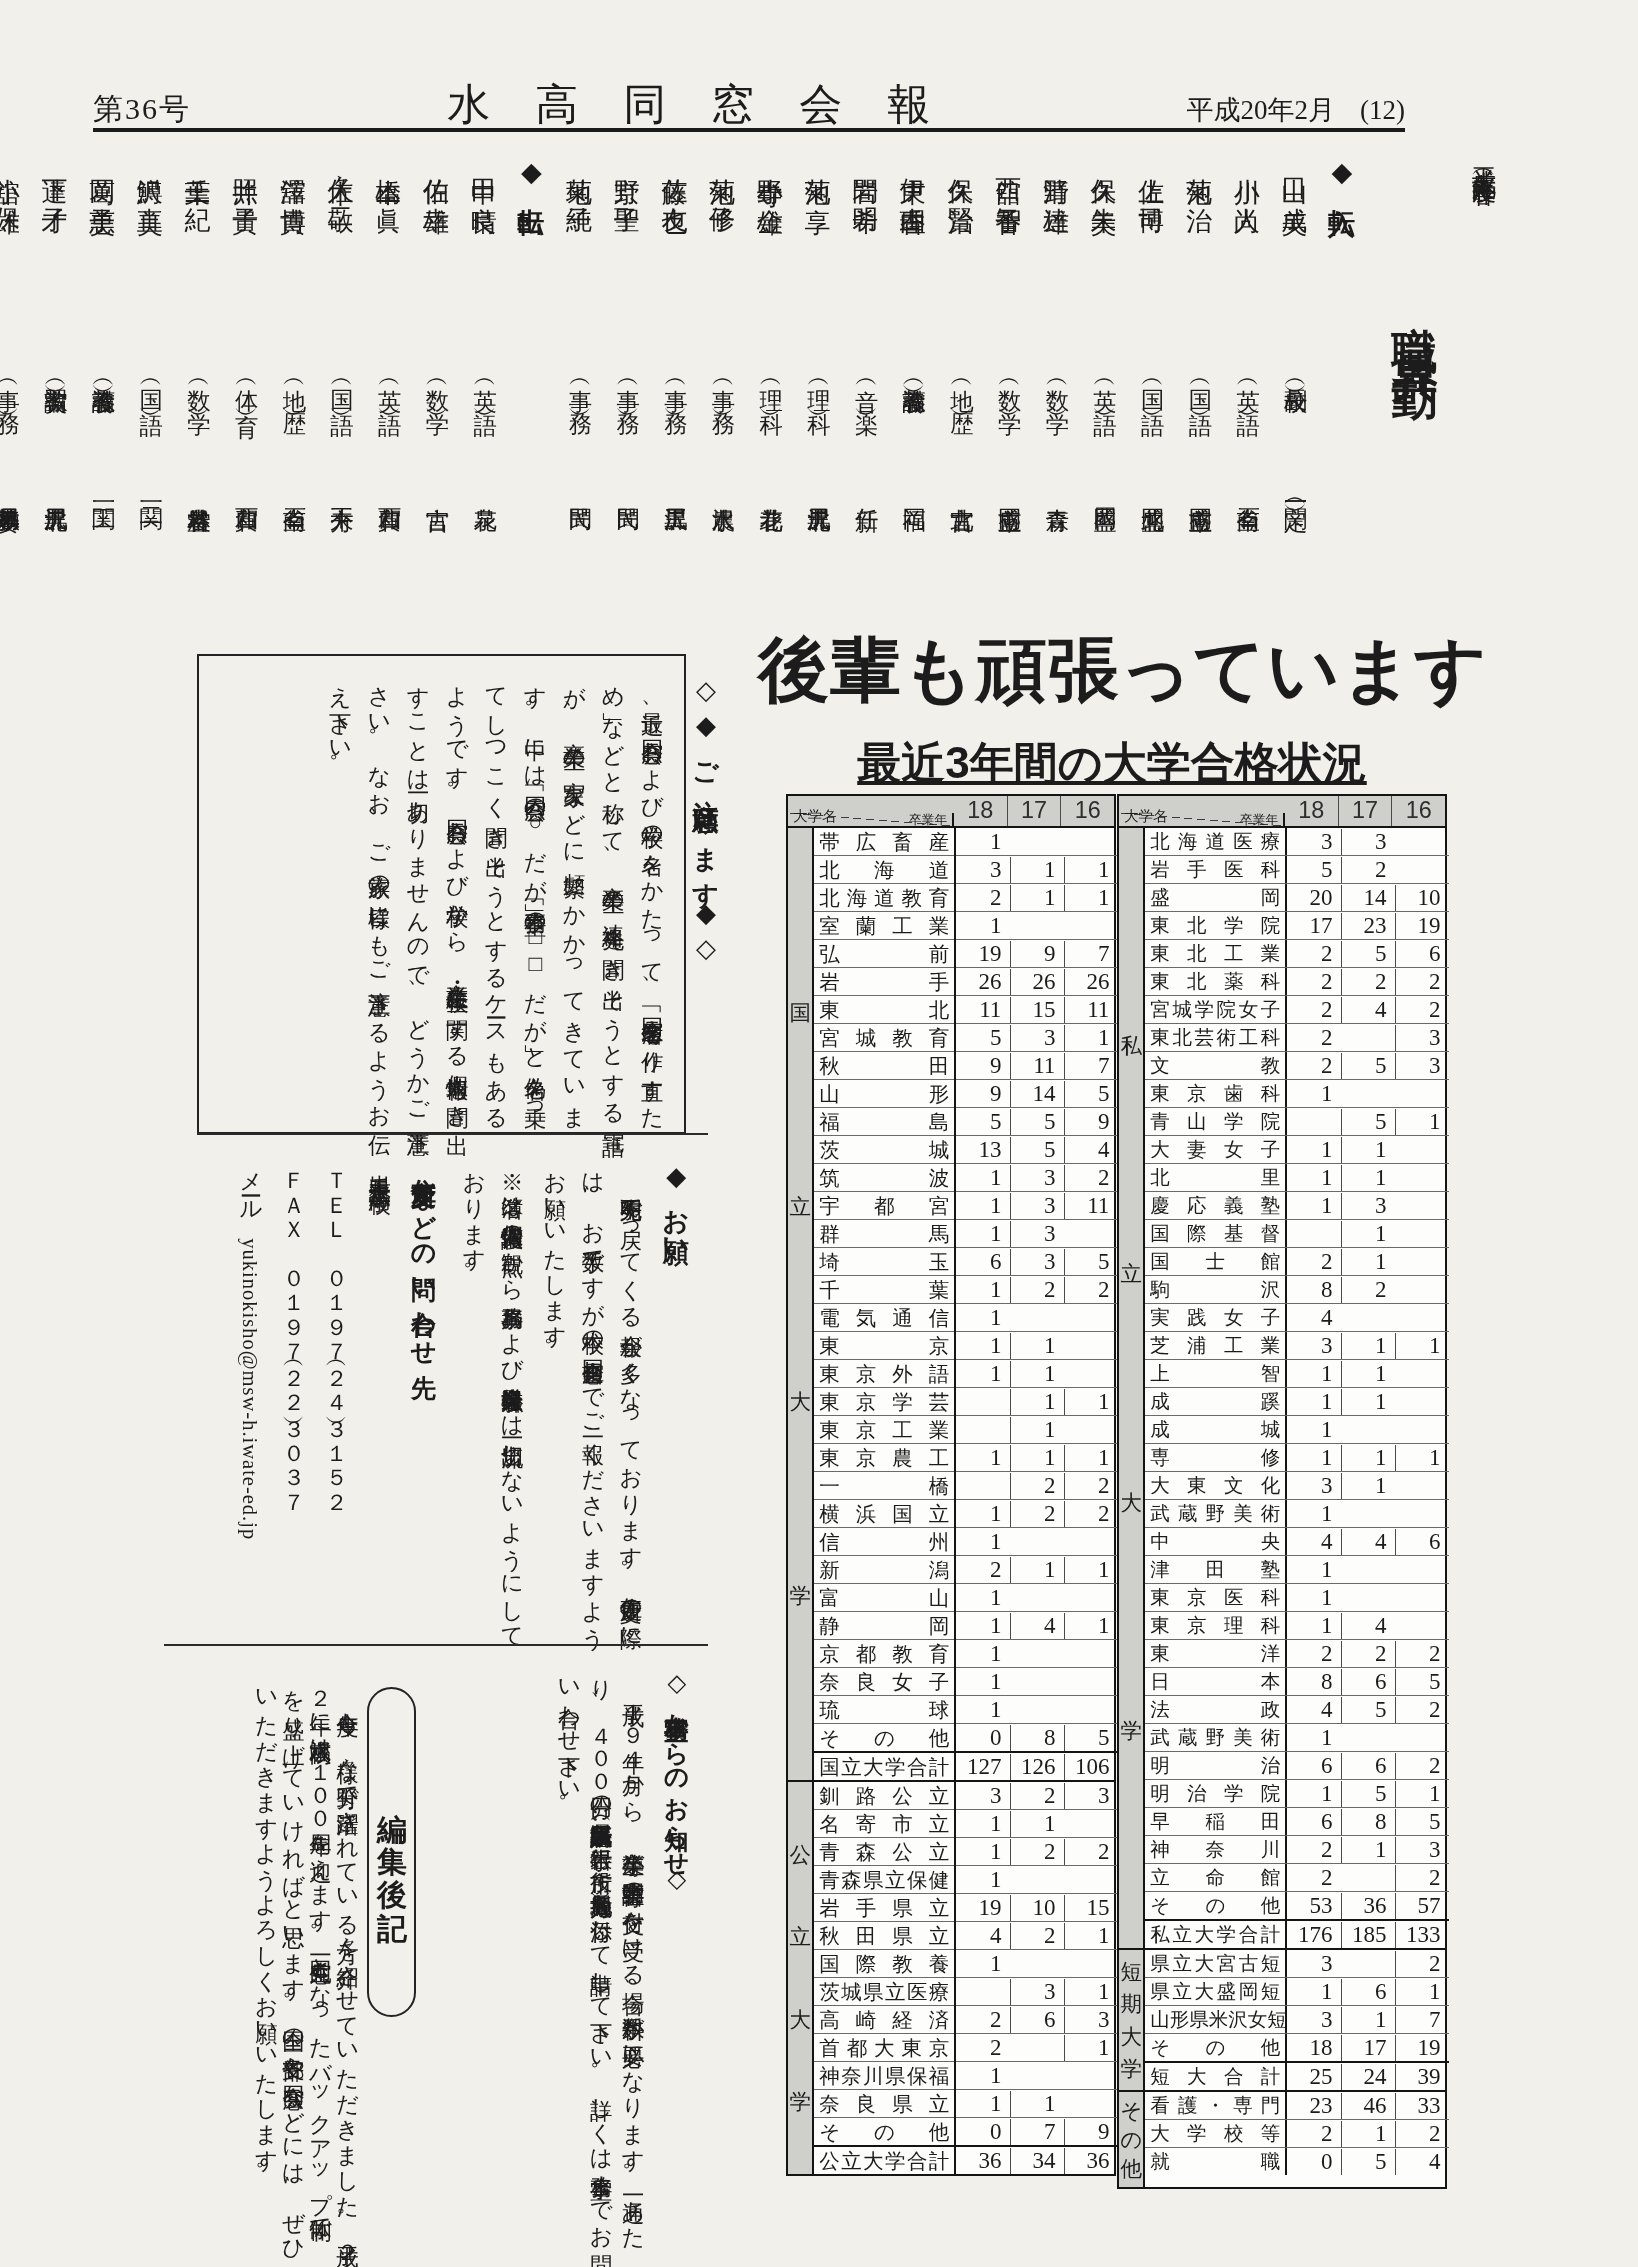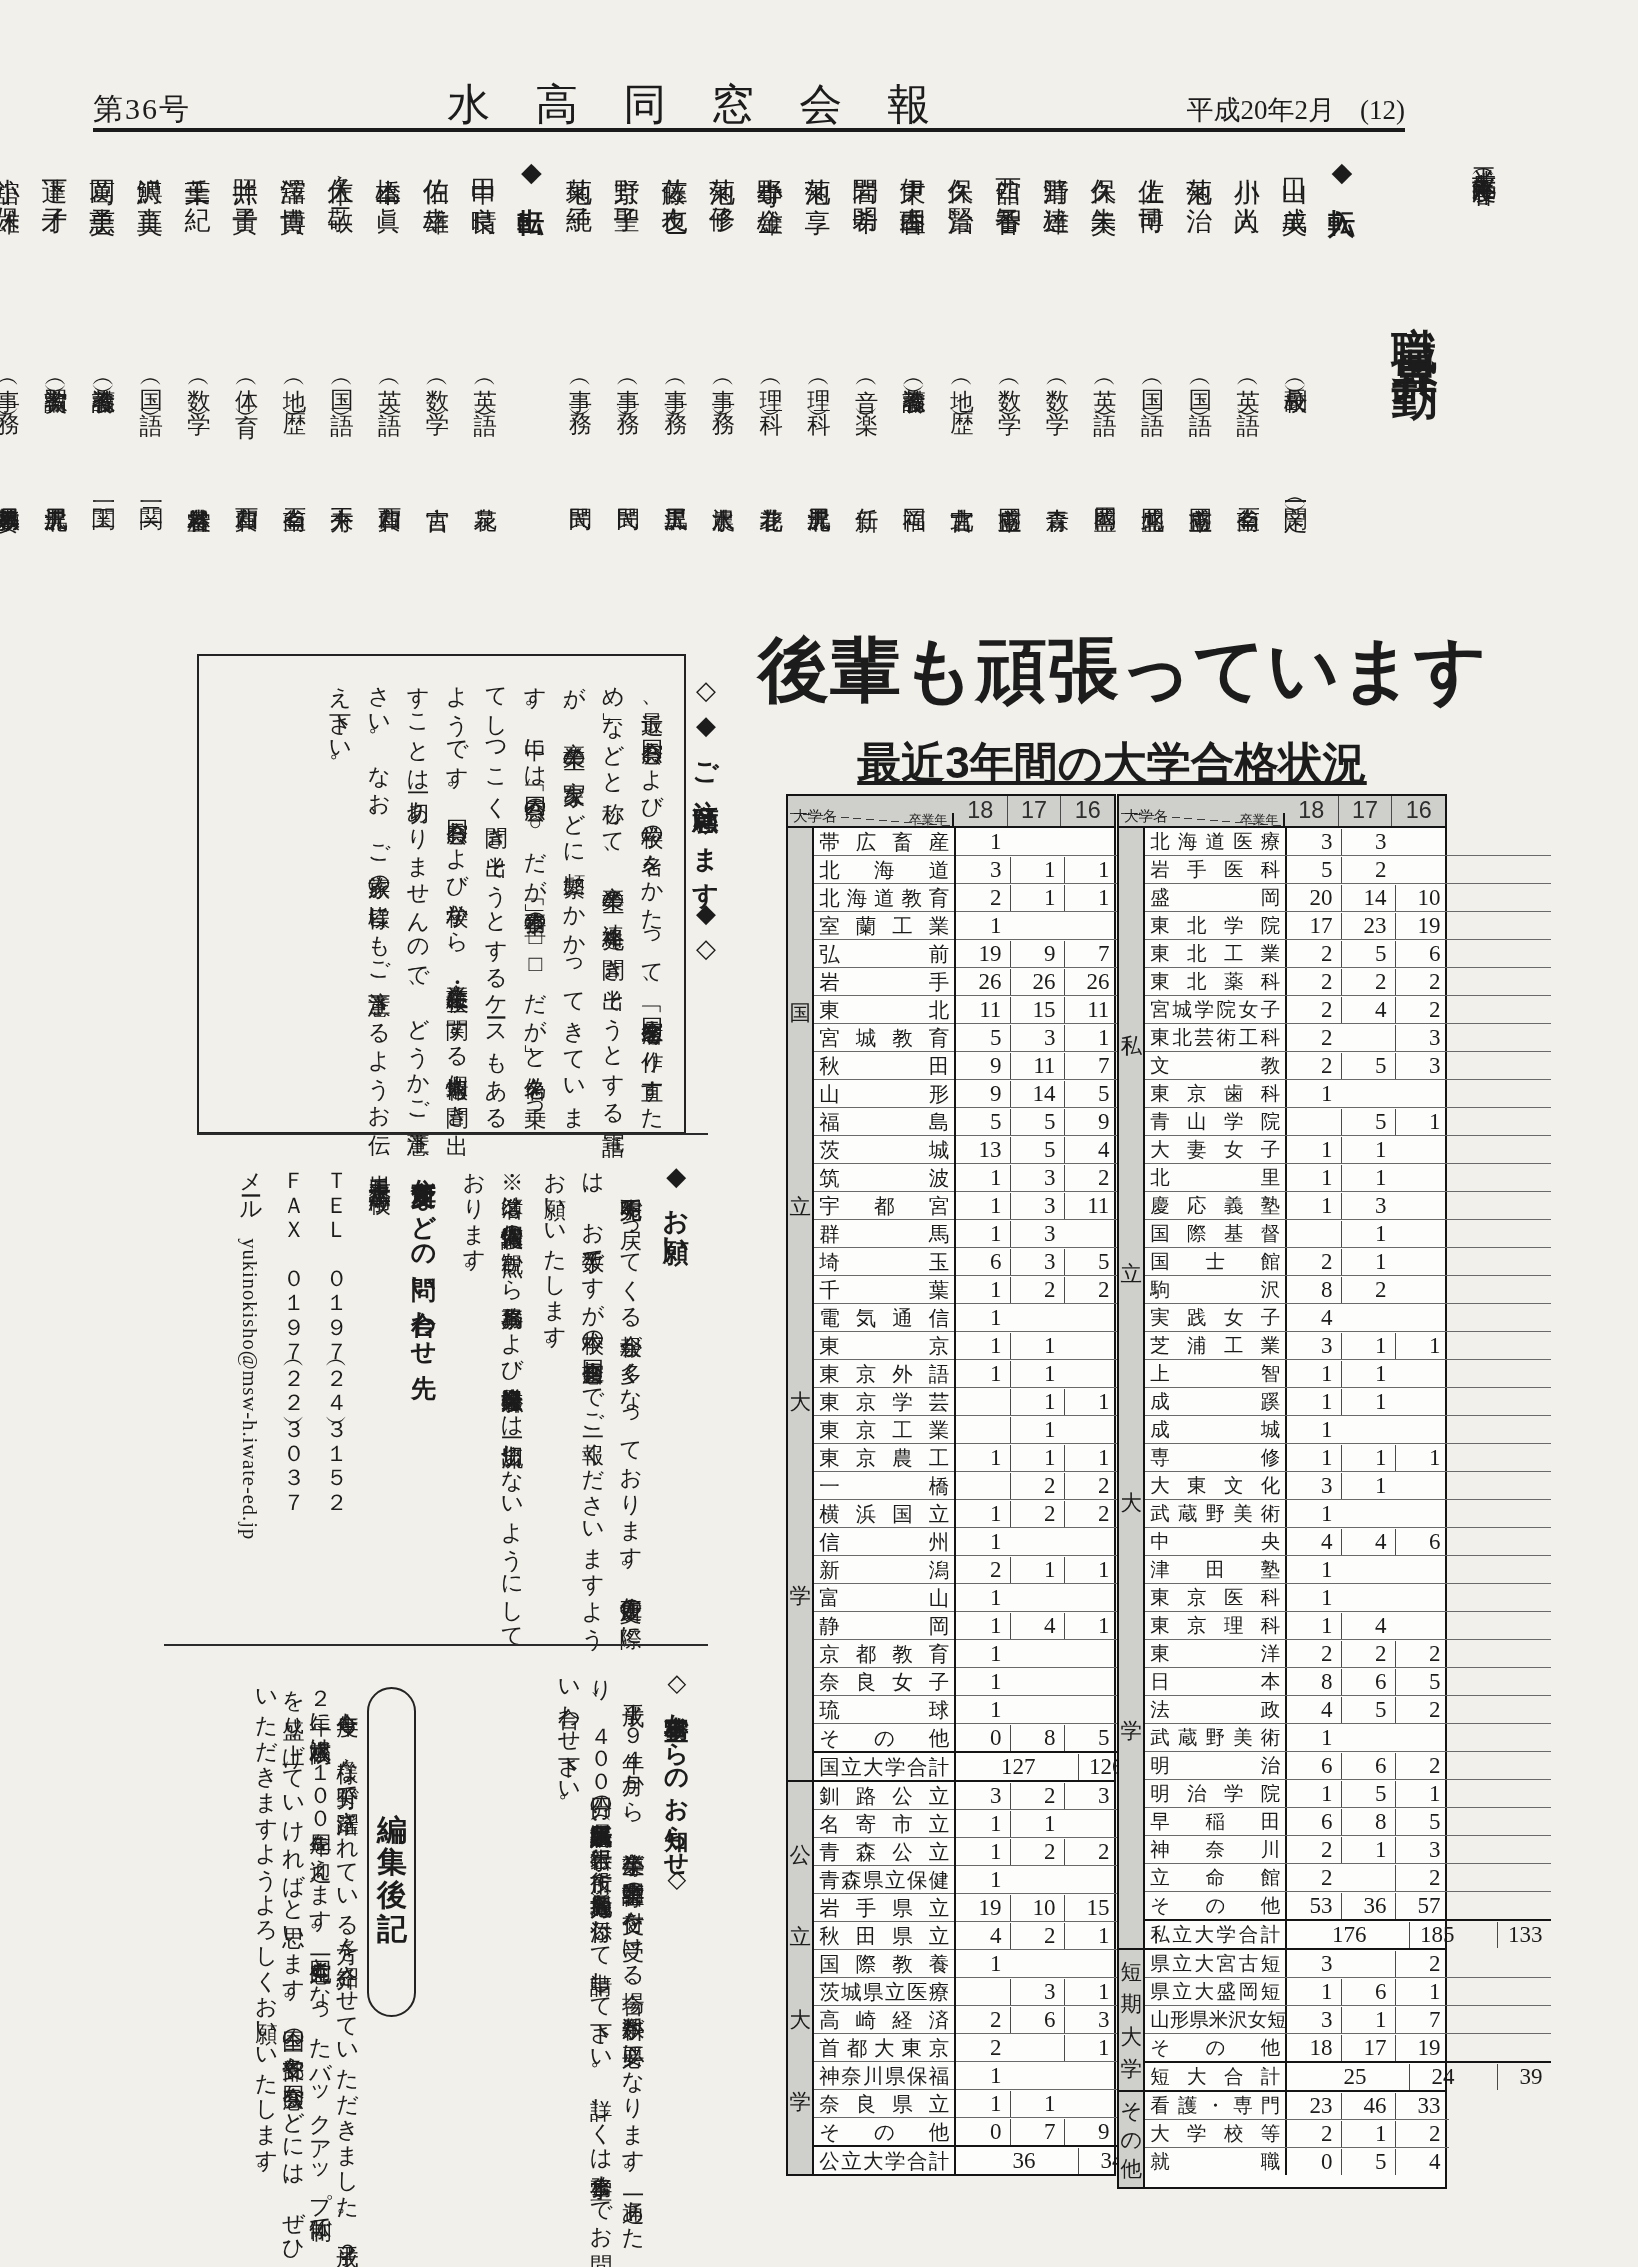--- a/index.html
+++ b/index.html
@@ -47,21 +47,21 @@
   .y{flex:1;text-align:center;font-size:23.4px;line-height:29px;color:#2e2e2e;
      font-family:"Liberation Sans","DejaVu Sans",sans-serif;}
   .y + .y{border-left:1px solid #4a4a4a;}
   .adm-group{display:flex;}
   .adm-group + .adm-group{border-top:2.9px solid #141414;}
   .g-strip{flex:0 0 24.4px;background:#cfcfcb;border-right:2px solid #141414;display:flex;flex-direction:column;
            justify-content:space-evenly;align-items:center;font-size:21.5px;padding:3.9px 0;}
   .g-rows{flex:1;border-radius:23px;}
   .adm-row{display:flex;height:27px;align-items:center;}
   .adm-row + .adm-row{border-top:1px solid #6a6a6a;}
-  .adm-row[data-total="true"]{border-top:2px solid #141414;gap:34px;}
+  .adm-row[data-total="true"]{border-top:2px solid #141414;}
   .a-name{flex:0 0 130px;padding:0 4.9px;font-size:20.5px;text-align:justify;text-align-last:justify;
           border-right:2px solid #141414;overflow:hidden;white-space:nowrap;}
   .adm-right .a-name{font-size:19.5px;}
   .a-v{flex:0 0 54px;text-align:right;padding-right:8.8px;font-size:23px;box-sizing:border-box;}
   .a-v + .a-v{border-left:1px solid #4a4a4a;}
 
   
   .notice-head{position:absolute;left:689px;top:675px;writing-mode:vertical-rl;font-size:26px;font-weight:700;
                letter-spacing:4.9px;font-family:"Liberation Sans","DejaVu Sans",sans-serif;}
   .notice-box{position:absolute;left:197px;top:654px;width:460px;height:447px;border:2.9px solid #232323;

